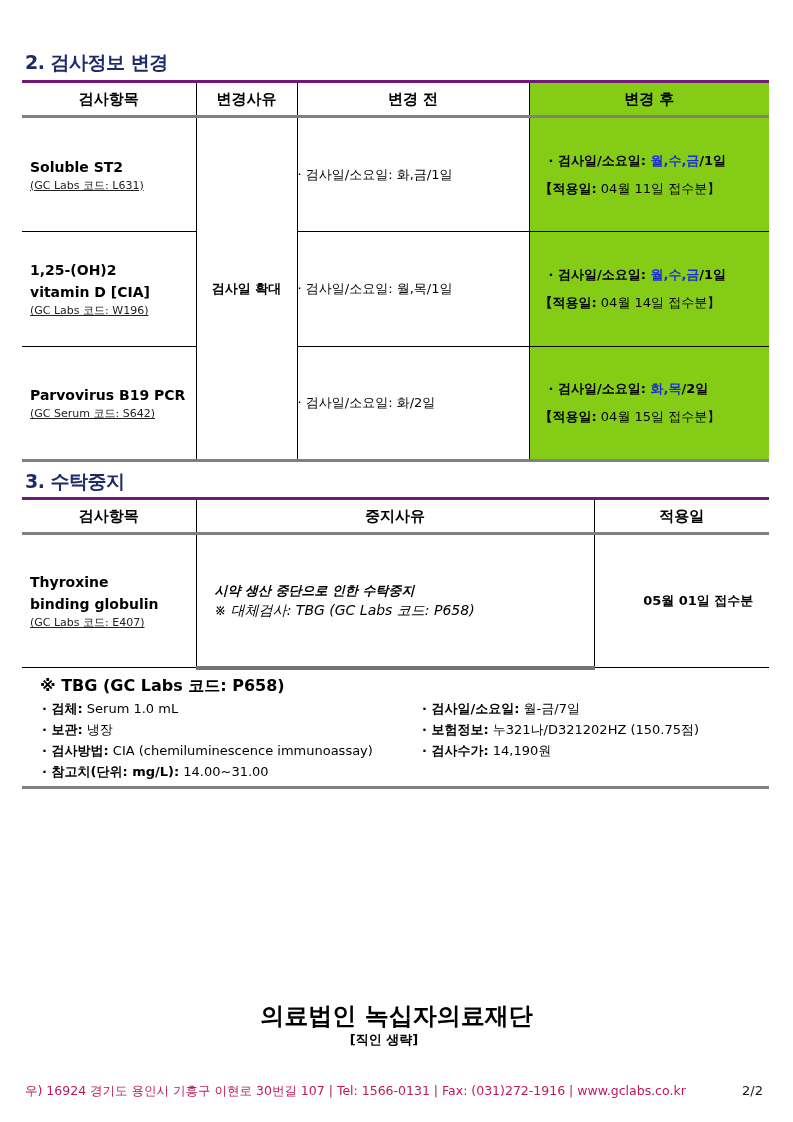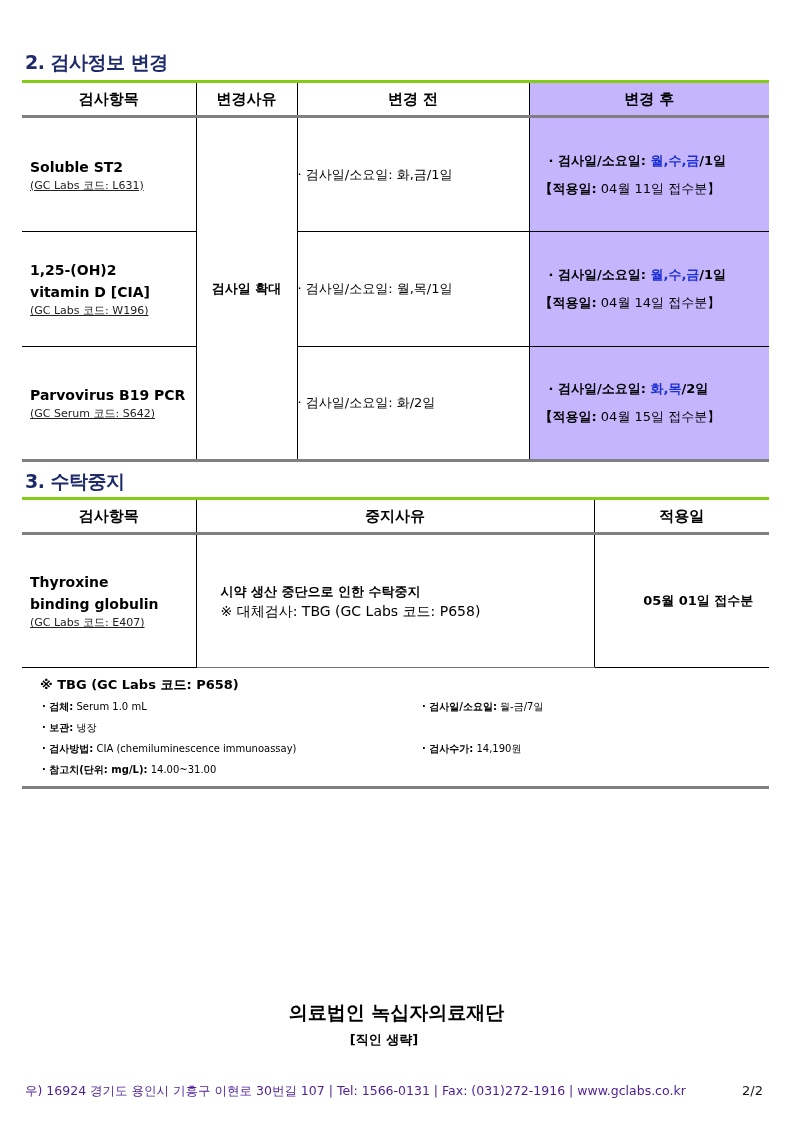--- a/index.html
+++ b/index.html
@@ -1,38 +1,38 @@
 <!DOCTYPE html>
 <html><head>
 <meta charset="utf-8">
 <style>
   html, body { margin: 0; padding: 0; background: #ffffff; }
   body { width: 793px; height: 1122px; position: relative; font-family: "DejaVu Sans", "Liberation Sans", sans-serif; color: #000; overflow: hidden; }
   .sec-title { position: absolute; left: 25px; font-size: 19px; font-weight: bold; color: #1f2a6b; letter-spacing: -0.5px; }
   table.t { position: absolute; left: 22px; border-collapse: collapse; table-layout: fixed; }
   table.t th, table.t td { padding: 0; font-size: 13px; }
-  table.t th { font-size: 15px; font-weight: bold; height: 32px; text-align: center; border-top: 3px solid #84cc16; border-bottom: 3px solid #808080; }
+  table.t th { font-size: 15px; font-weight: bold; height: 32px; text-align: center; border-top: 3px solid #701a75; border-bottom: 3px solid #808080; }
   table.t .vr { border-right: 1px solid #000; }
-  .hl { background: #c4b5fd; }
+  .hl { background: #84cc16; }
   .name { font-weight: bold; font-size: 14px; line-height: 22px; padding-left: 8px; }
   .code { font-size: 11px; text-decoration: underline; line-height: 16px; padding-left: 8px; color: #222; }
   .before { font-size: 13px; padding-left: 5px; }
   .after-line1 { font-size: 13px; font-weight: bold; padding-left: 19px; line-height: 22px; }
   .after-line2 { font-size: 13px; padding-left: 10px; line-height: 22px; margin-top: 6px; }
   .blue { color: #1a2ed6; }
   .rowsep { border-bottom: 1px solid #000; }
   .lastrow { border-bottom: 3px solid #808080; }
   .reason { text-align: center; font-weight: bold; font-size: 13px; }
   .note-block { position: absolute; left: 22px; width: 747px; top: 668px; height: 118px; border-bottom: 3px solid #808080; }
-  .note-title { position: absolute; left: 18px; top: 8px; font-size: 13px; font-weight: bold; }
-  .note-item { position: absolute; font-size: 10px; }
+  .note-title { position: absolute; left: 18px; top: 8px; font-size: 16px; font-weight: bold; }
+  .note-item { position: absolute; font-size: 13px; }
   .note-item b { font-weight: bold; }
-  .footer-org { position: absolute; left: 0; width: 793px; top: 1000px; text-align: center; font-size: 19px; font-weight: bold; }
+  .footer-org { position: absolute; left: 0; width: 793px; top: 1000px; text-align: center; font-size: 24px; font-weight: bold; }
   .footer-sub { position: absolute; left: 0; width: 768px; top: 1031px; text-align: center; font-size: 13px; font-weight: bold; }
-  .footer-addr { position: absolute; left: 25px; top: 1083px; font-size: 12.5px; color: #4c1d95; white-space: nowrap; }
+  .footer-addr { position: absolute; left: 25px; top: 1083px; font-size: 12.5px; color: #be185d; white-space: nowrap; }
   .footer-page { position: absolute; left: 742px; top: 1083px; font-size: 13px; color: #111; }
 </style>
 </head>
 <body>
 
 <div class="sec-title" style="top:50px;">2. 검사정보 변경</div>
 
 <table class="t" style="top:80px; width:747px;">
   <colgroup>
     <col style="width:174px">
@@ -101,35 +101,36 @@
     <th class="vr">검사항목</th>
     <th class="vr">중지사유</th>
     <th>적용일</th>
   </tr>
   <tr style="height:134px;">
     <td class="vr" style="border-bottom:1px solid #000;">
       <div class="name">Thyroxine</div>
       <div class="name">binding globulin</div>
       <div class="code">(GC Labs 코드: E407)</div>
     </td>
-    <td class="vr" style="border-bottom:1px solid #737373; padding-left:24px;">
+    <td class="vr" style="border-bottom:4px solid #737373; padding-left:18px;font-style:italic;">
       <div style="font-weight:bold; font-size:13px; line-height:20px;">시약 생산 중단으로 인한 수탁중지</div>
       <div style="font-size:14px; line-height:18px;">※ 대체검사: TBG (GC Labs 코드: P658)</div>
     </td>
     <td style="border-bottom:1px solid #000; text-align:center; font-weight:bold; font-size:13px;padding-left:33px;">05월 01일 접수분</td>
   </tr>
 </tbody>
   </table>
 
 <div class="note-block">
   <div class="note-title">※ TBG (GC Labs 코드: P658)</div>
   <div class="note-item" style="left:20px; top:32px;"><b>· 검체:</b><span> Serum 1.0 mL</span></div>
   <div class="note-item" style="left:20px; top:53px;"><b>· 보관:</b><span> 냉장</span></div>
   <div class="note-item" style="left:20px; top:74px;"><b>· 검사방법:</b><span> CIA (chemiluminescence immunoassay)</span></div>
   <div class="note-item" style="left:20px; top:95px;"><b>· 참고치(단위: mg/L):</b><span> 14.00~31.00</span></div>
   <div class="note-item" style="left:400px; top:32px;"><b>· 검사일/소요일:</b><span> 월-금/7일</span></div>
+  <div class="note-item" style="left:400px; top:53px;"><b>· 보험정보:</b><span> 누321나/D321202HZ (150.75점)</span></div>
   <div class="note-item" style="left:400px; top:74px;"><b>· 검사수가:</b><span> 14,190원</span></div>
 </div>
 
 <div class="footer-org">의료법인 녹십자의료재단</div>
 <div class="footer-sub">[직인 생략]</div>
 <div class="footer-addr">우) 16924 경기도 용인시 기흥구 이현로 30번길 107  |  Tel: 1566-0131  |  Fax: (031)272-1916  |  www.gclabs.co.kr</div>
 <div class="footer-page">2/2</div>
 
 </body></html>

